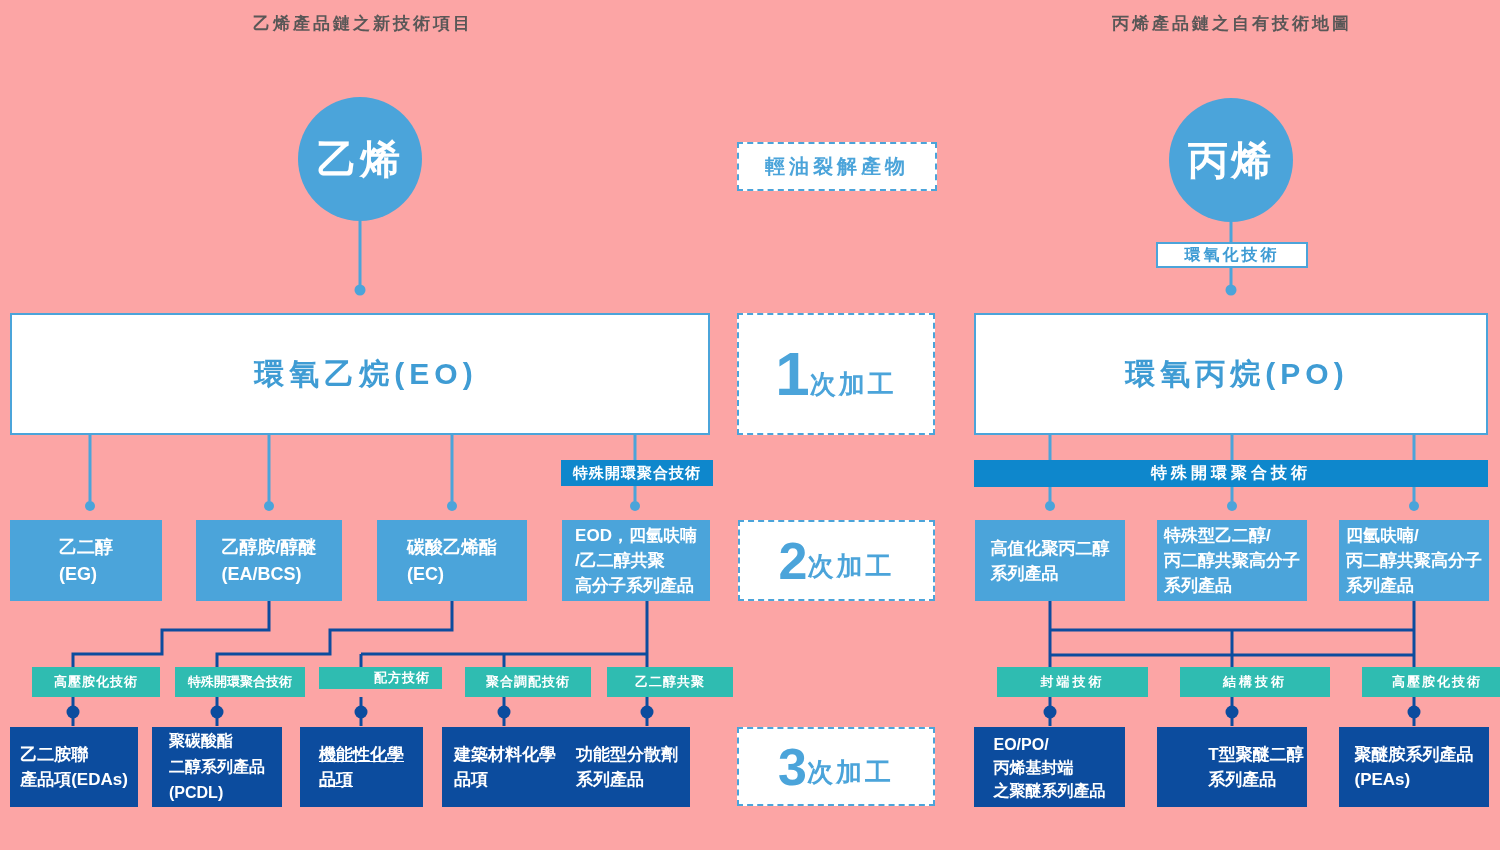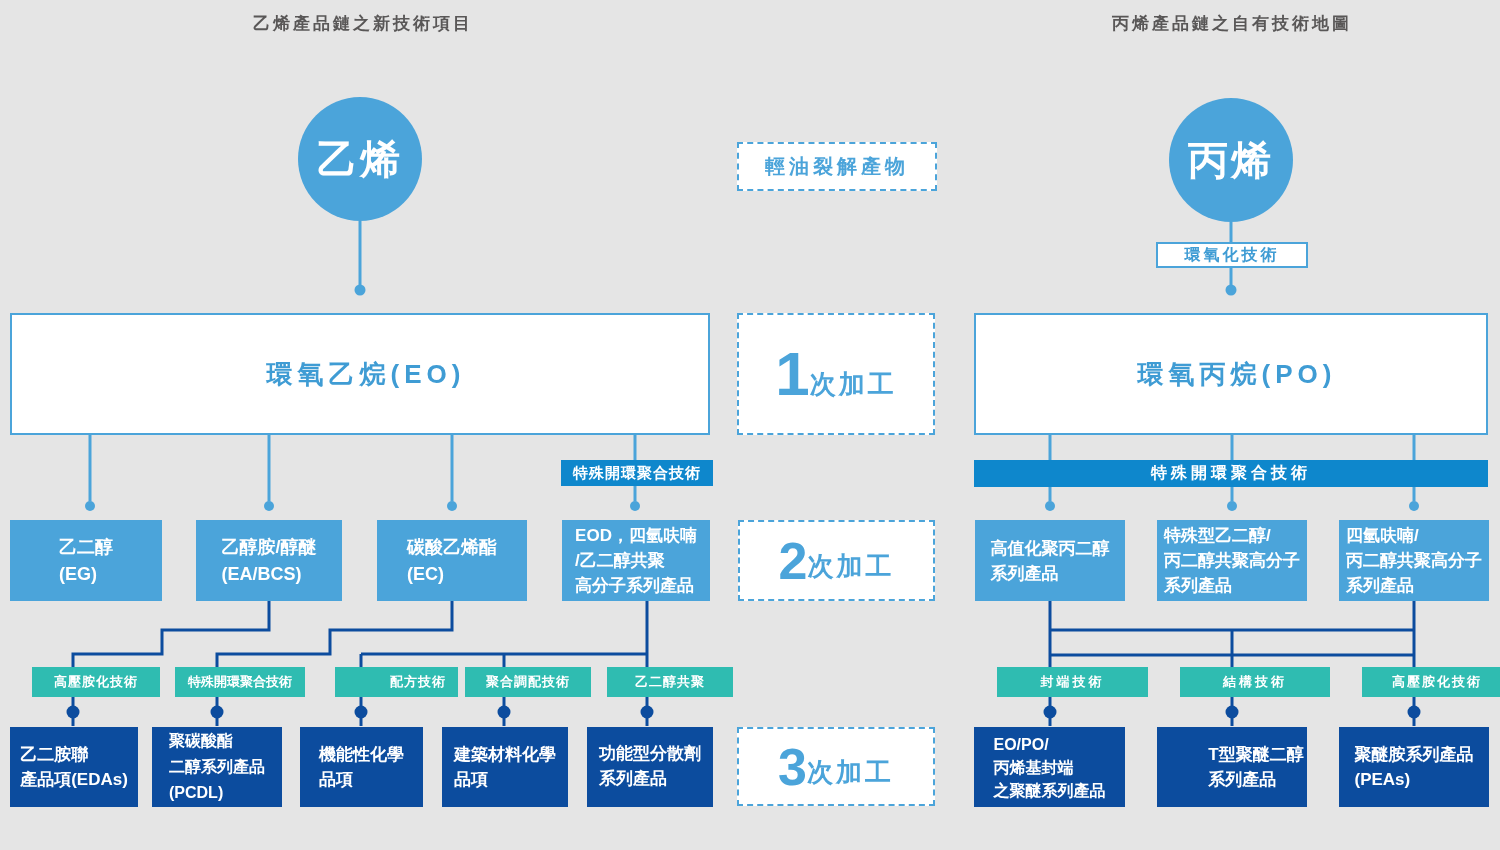--- a/index.html
+++ b/index.html
@@ -1,17 +1,17 @@
 <!DOCTYPE html>
 <html><head>
 <meta charset="utf-8">
 <style>
   html,body{margin:0;padding:0;background:#fff;}
   .canvas{
-    position:relative;width:1500px;height:850px;background:#e5e5e5;overflow:hidden;
+    position:relative;width:1500px;height:850px;background:#fca5a5;overflow:hidden;
     font-family:"Liberation Sans","DejaVu Sans",sans-serif;
     --light-blue:#4BA4DA; --mid-blue:#0E87CC; --navy:#0C4C9E;
     --teal:#2FBCB1; --text-blue:#3F9CD4; --title-gray:#595757;
   }
   .title{
     position:absolute;text-align:center;color:var(--title-gray);
     font-size:17px;font-weight:700;letter-spacing:3px;
   }
   .connectors{position:absolute;left:0;top:0;z-index:0;}
   .lb-line{stroke:var(--light-blue);stroke-width:3;fill:none;}
@@ -21,21 +21,21 @@
   .circle{
     position:absolute;width:124px;height:124px;border-radius:50%;z-index:1;
     background:var(--light-blue);color:#fff;display:flex;align-items:center;justify-content:center;
     font-size:40px;font-weight:700;letter-spacing:3px;
   }
   .outline-box{
     position:absolute;background:#fff;border:2px solid var(--light-blue);z-index:1;
     color:var(--text-blue);display:flex;align-items:center;justify-content:center;
     font-weight:700;box-sizing:border-box;text-align:center;
   }
-  .primary{font-size:26px;letter-spacing:5px;padding-left:12px;}
+  .primary{font-size:30px;letter-spacing:5px;padding-left:12px;}
   .epoxi{font-size:16px;letter-spacing:3px;}
   .dashed-box{
     position:absolute;background:#fff;border:2px dashed var(--light-blue);z-index:1;
     color:var(--light-blue);display:flex;align-items:center;justify-content:center;
     font-weight:700;box-sizing:border-box;
   }
   .feed{font-size:20px;letter-spacing:4px;}
   .stage .num{font-size:62px;font-weight:700;line-height:1;}
   .stage .suffix{font-size:26px;margin-top:20px;letter-spacing:3px;}
   .fill-box{
@@ -159,38 +159,38 @@
 系列產品</div>
   <div class="fill-box lightblue small" style="left:1157px;top:520px;width:150px;height:81px;">特殊型乙二醇/
 丙二醇共聚高分子
 系列產品</div>
   <div class="fill-box lightblue small" style="left:1339px;top:520px;width:150px;height:81px;">四氫呋喃/
 丙二醇共聚高分子
 系列產品</div>
 
   <div class="fill-box teal" style="left:9px;top:667px;width:128px;height:30px;">高壓胺化技術</div>
   <div class="fill-box teal" style="left:152px;top:667px;width:130px;height:30px;letter-spacing:0;">特殊開環聚合技術</div>
-  <div class="fill-box teal" style="left:312px;top:667px;width:123px;height:30px;padding-left:43px;">配方技術</div>
+  <div class="fill-box teal" style="left:296px;top:667px;width:123px;height:22px;padding-left:43px;">配方技術</div>
   <div class="fill-box teal" style="left:442px;top:667px;width:126px;height:30px;">聚合調配技術</div>
   <div class="fill-box teal" style="left:584px;top:667px;width:126px;height:30px;">乙二醇共聚</div>
 
   <div class="fill-box teal" style="left:974px;top:667px;width:151px;height:30px;letter-spacing:3px;">封端技術</div>
   <div class="fill-box teal" style="left:1157px;top:667px;width:150px;height:30px;letter-spacing:3px;">結構技術</div>
   <div class="fill-box teal" style="left:1339px;top:667px;width:150px;height:30px;letter-spacing:2px;">高壓胺化技術</div>
 
   <div class="fill-box navybox" style="left:10px;top:727px;width:128px;height:80px;">乙二胺聯
 產品項(EDAs)</div>
   <div class="fill-box navybox" style="left:152px;top:727px;width:130px;height:80px;font-size:16px;line-height:26px;">聚碳酸酯
 二醇系列產品
 (PCDL)</div>
-  <div class="fill-box navybox" style="left:300px;top:727px;width:123px;height:80px;">機能性化學
+  <div class="fill-box navybox" style="left:300px;top:727px;width:123px;height:80px;text-decoration:underline;">機能性化學
 品項</div>
   <div class="fill-box navybox" style="left:442px;top:727px;width:126px;height:80px;">建築材料化學
 品項</div>
-  <div class="fill-box navybox" style="left:587px;top:727px;width:126px;height:80px;font-family:Liberation Mono, monospace;">功能型分散劑
+  <div class="fill-box navybox" style="left:564px;top:727px;width:126px;height:80px;">功能型分散劑
 系列產品</div>
 
   <div class="dashed-box stage" style="left:737px;top:727px;width:198px;height:79px;">
     <span class="num" style="font-size:52px;">3</span>
     <span class="suffix" style="margin-top:12px;">次加工</span>
   </div>
 
   <div class="fill-box navybox" style="left:974px;top:727px;width:151px;height:80px;font-size:16px;line-height:23px;">EO/PO/
 丙烯基封端
 之聚醚系列產品</div>

